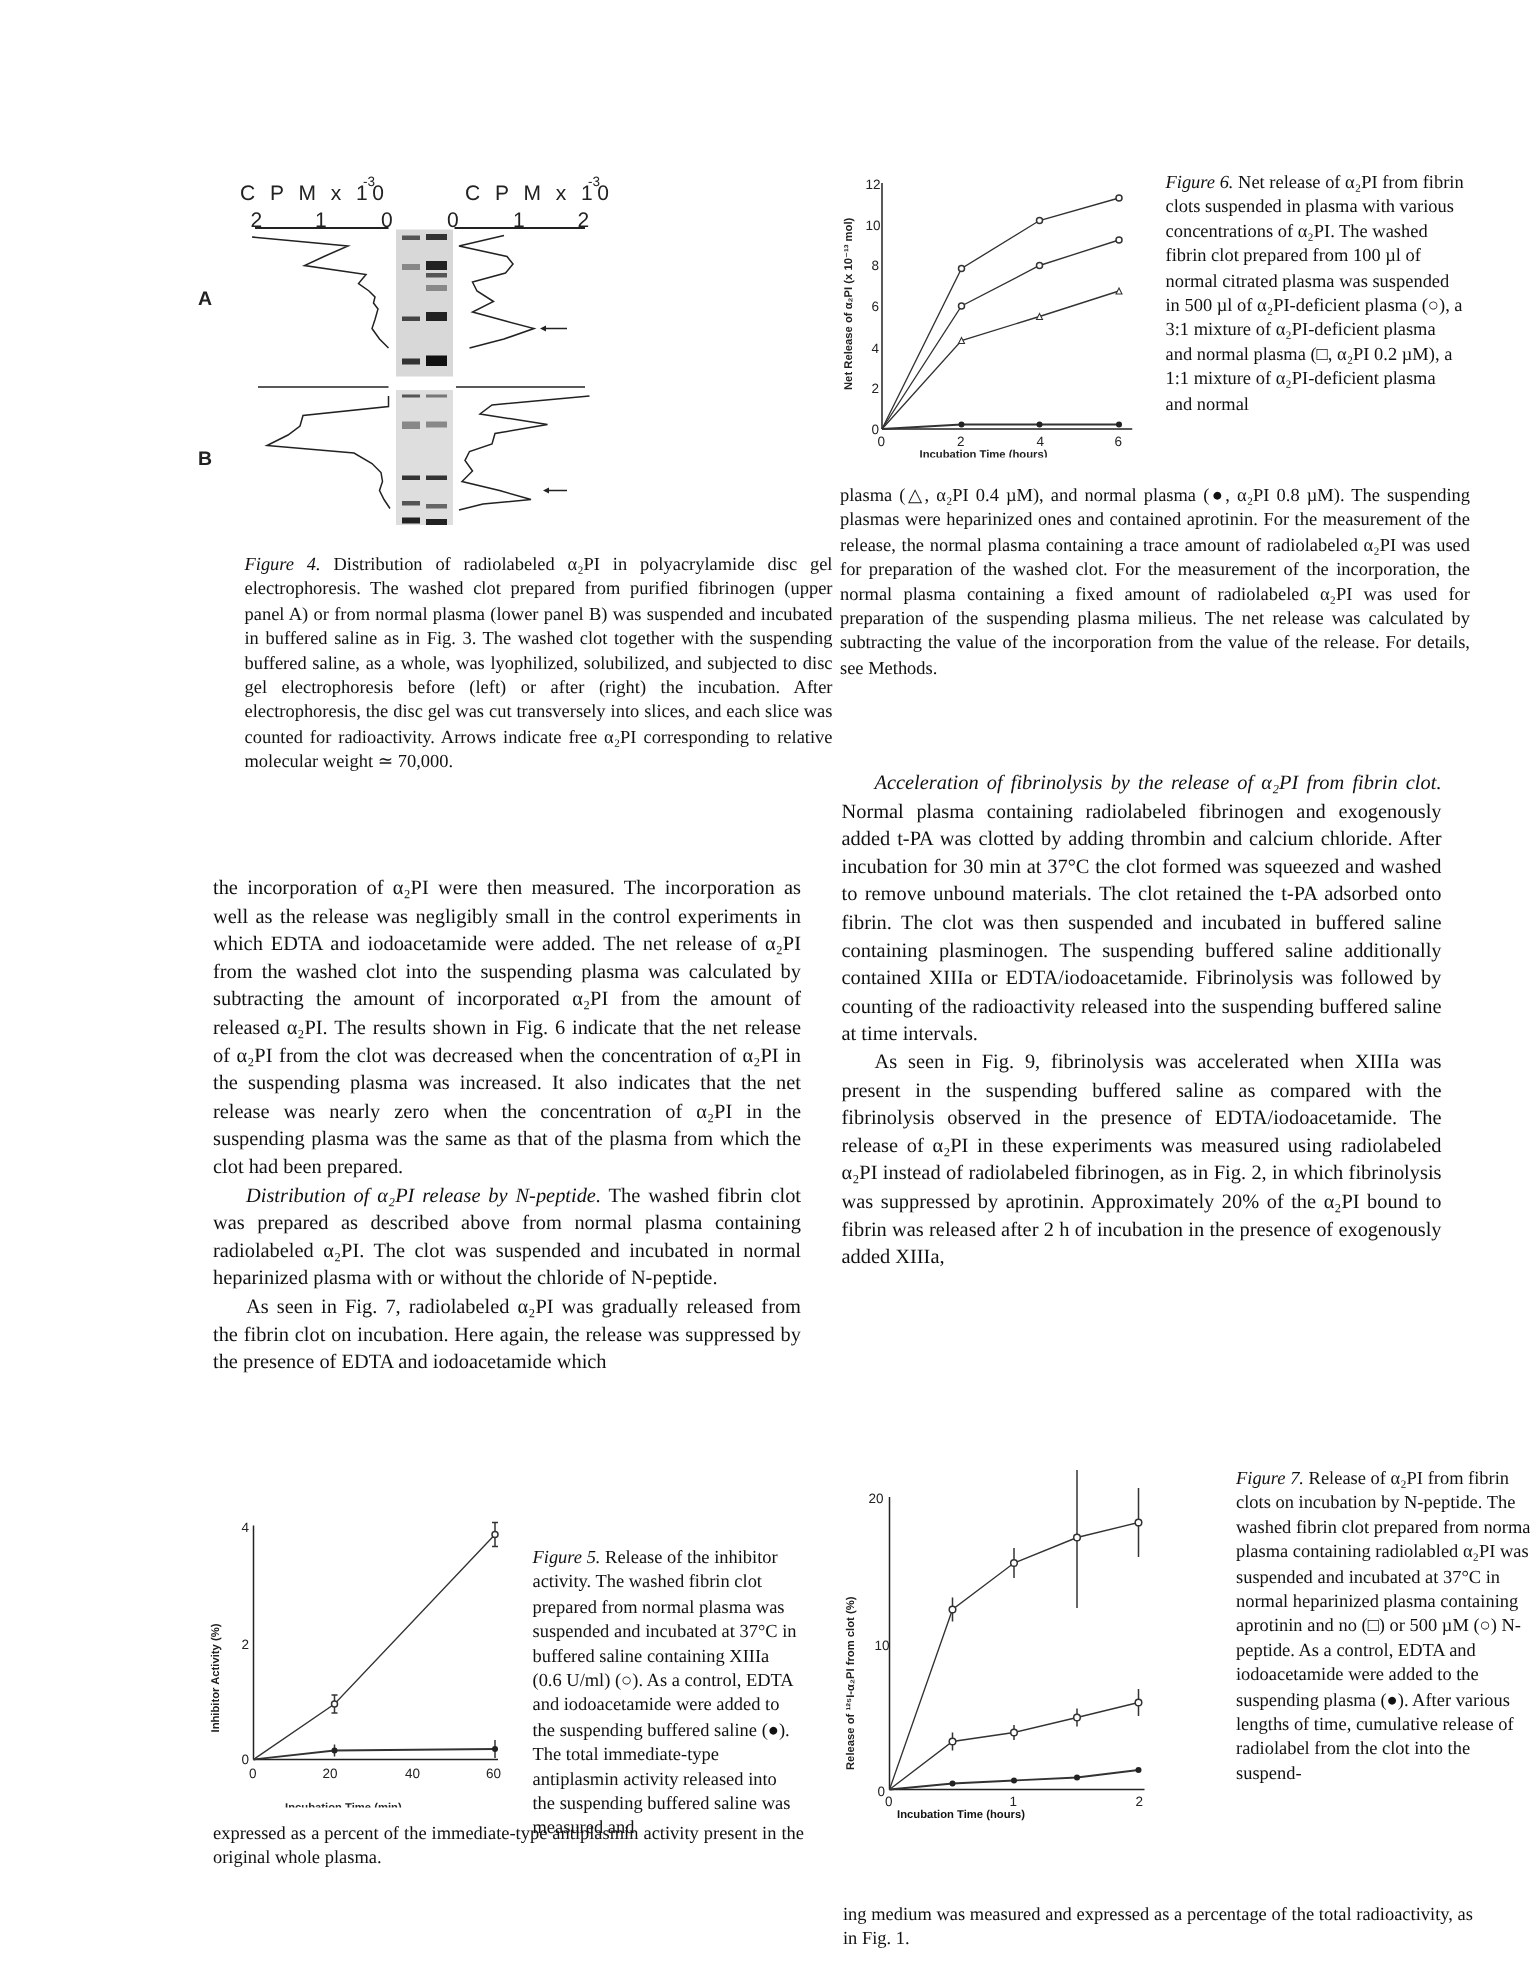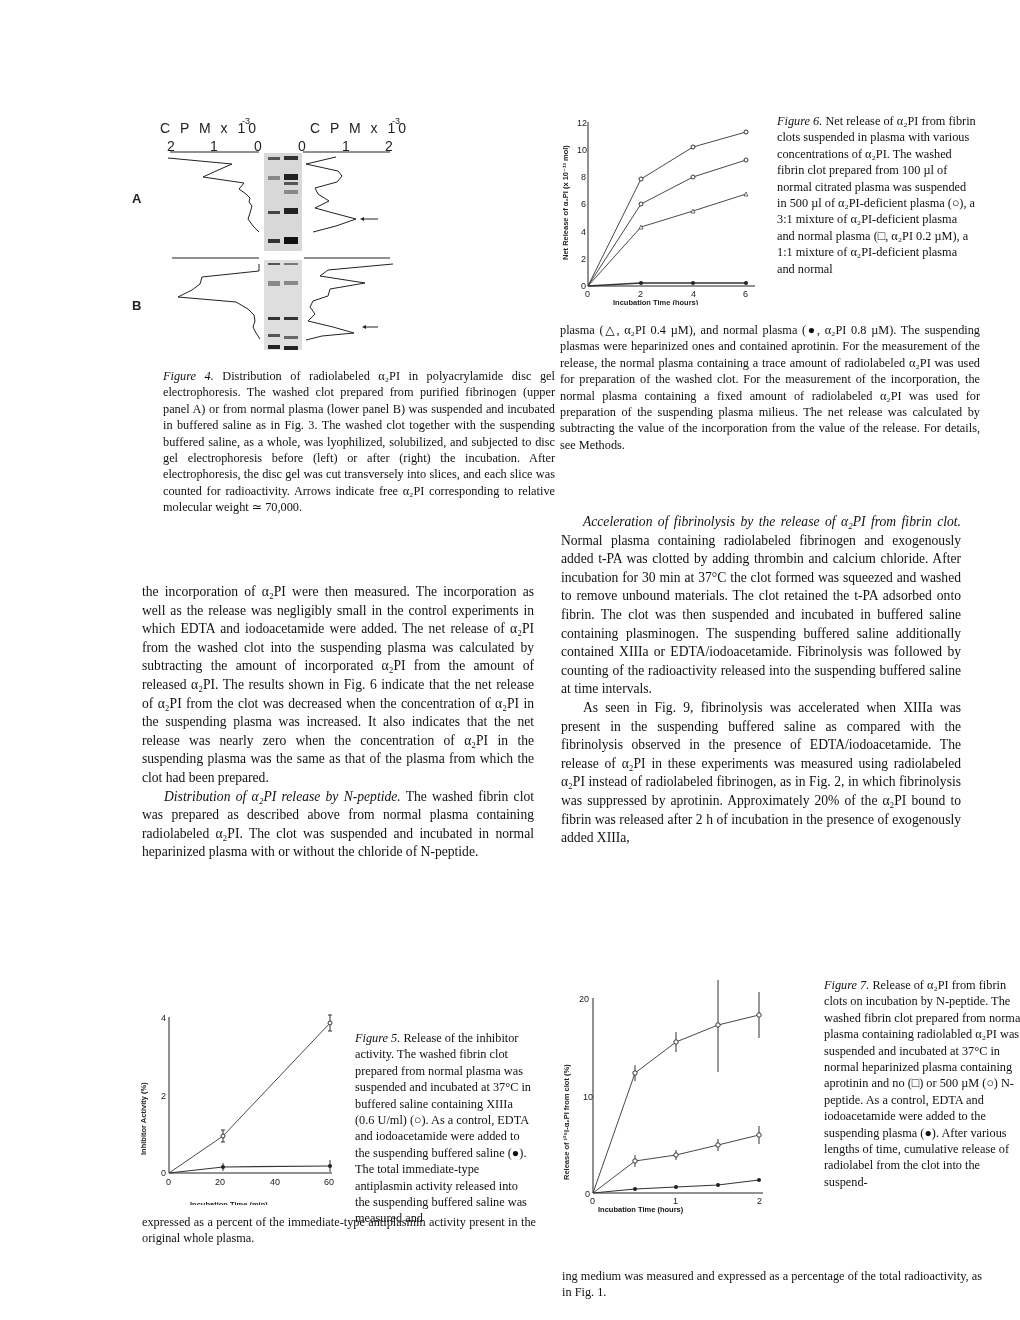--- a/index.html
+++ b/index.html
@@ -132,20 +132,21 @@
 <div class="abs cap" style="left:777px; top:113px; width:200px; text-align:left;">
   <i>Figure 6.</i><span> Net release of α₂PI from fibrin clots suspended in plasma with various concentrations of α₂PI. The washed fibrin clot prepared from 100 µl of normal citrated plasma was suspended in 500 µl of α₂PI-deficient plasma (○), a 3:1 mixture of α₂PI-deficient plasma and normal plasma (□, α₂PI 0.2 µM), a 1:1 mixture of α₂PI-deficient plasma and normal</span>
 </div>
 <div class="abs cap" style="left:560px; top:322px; width:420px;">
   <span>plasma (△, α₂PI 0.4 µM), and normal plasma (●, α₂PI 0.8 µM). The suspending plasmas were heparinized ones and contained aprotinin. For the measurement of the release, the normal plasma containing a trace amount of radiolabeled α₂PI was used for preparation of the washed clot. For the measurement of the incorporation, the normal plasma containing a fixed amount of radiolabeled α₂PI was used for preparation of the suspending plasma milieus. The net release was calculated by subtracting the value of the incorporation from the value of the release. For details, see Methods.</span>
 </div>
 
 <div class="abs txt" style="left:142px; top:583px; width:392px;">
   <p class="para noindent">the incorporation of α₂PI were then measured. The incorporation as well as the release was negligibly small in the control experiments in which EDTA and iodoacetamide were added. The net release of α₂PI from the washed clot into the suspending plasma was calculated by subtracting the amount of incorporated α₂PI from the amount of released α₂PI. The results shown in Fig. 6 indicate that the net release of α₂PI from the clot was decreased when the concentration of α₂PI in the suspending plasma was increased. It also indicates that the net release was nearly zero when the concentration of α₂PI in the suspending plasma was the same as that of the plasma from which the clot had been prepared.</p>
   <p class="para"><i>Distribution of α₂PI release by N-peptide.</i><span> The washed fibrin clot was prepared as described above from normal plasma containing radiolabeled α₂PI. The clot was suspended and incubated in normal heparinized plasma with or without the chloride of N-peptide.</span></p>
+  <p class="para">As seen in Fig. 7, radiolabeled α₂PI was gradually released from the fibrin clot on incubation. Here again, the release was suppressed by the presence of EDTA and iodoacetamide which</p>
 </div>
 
 <div class="abs txt" style="left:561px; top:513px; width:400px;">
   <p class="para"><i>Acceleration of fibrinolysis by the release of α₂PI from fibrin clot.</i><span> Normal plasma containing radiolabeled fibrinogen and exogenously added t-PA was clotted by adding thrombin and calcium chloride. After incubation for 30 min at 37°C the clot formed was squeezed and washed to remove unbound materials. The clot retained the t-PA adsorbed onto fibrin. The clot was then suspended and incubated in buffered saline containing plasminogen. The suspending buffered saline additionally contained XIIIa or EDTA/iodoacetamide. Fibrinolysis was followed by counting of the radioactivity released into the suspending buffered saline at time intervals.</span></p>
   <p class="para">As seen in Fig. 9, fibrinolysis was accelerated when XIIIa was present in the suspending buffered saline as compared with the fibrinolysis observed in the presence of EDTA/iodoacetamide. The release of α₂PI in these experiments was measured using radiolabeled α₂PI instead of radiolabeled fibrinogen, as in Fig. 2, in which fibrinolysis was suppressed by aprotinin. Approximately 20% of the α₂PI bound to fibrin was released after 2 h of incubation in the presence of exogenously added XIIIa,</p>
 </div>
 
 <div class="abs" style="left:140px; top:1005px; width:200px; height:200px;">
   <svg width="200" height="200" viewBox="0 0 200 200">
     <text transform="translate(6,150) rotate(-90)" font-size="7.5" font-weight="bold">Inhibitor  Activity   (%)</text>

